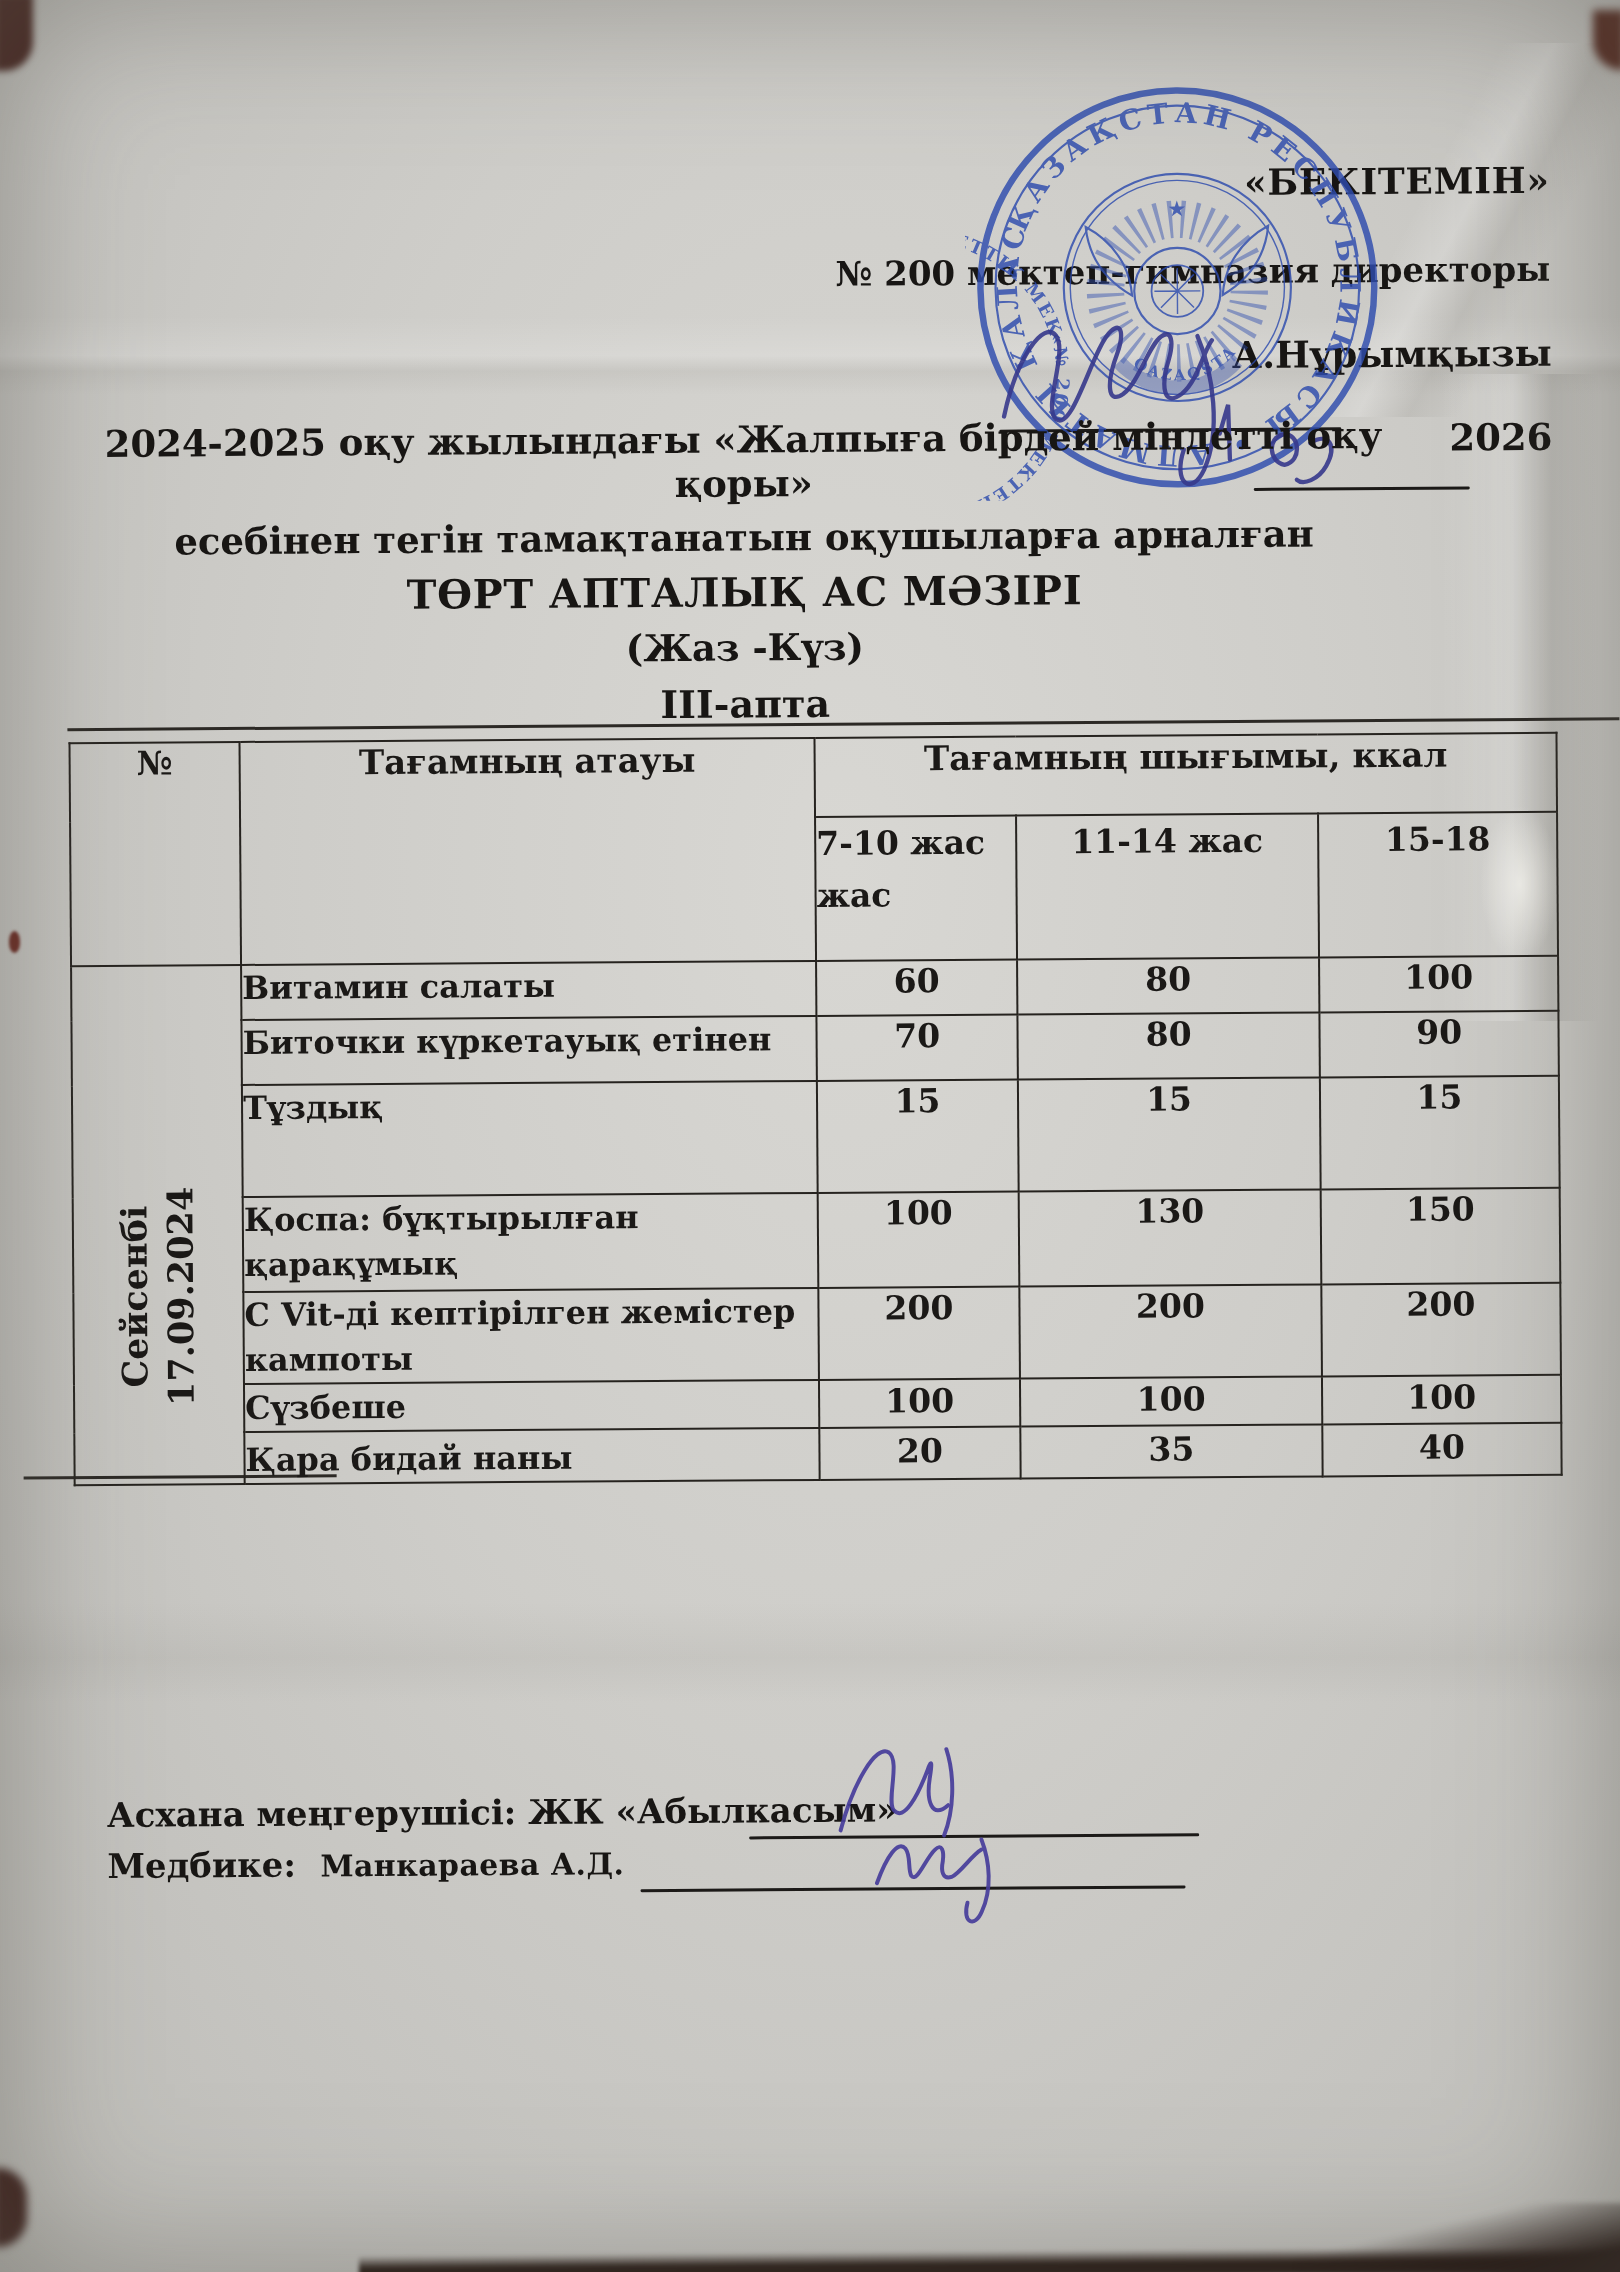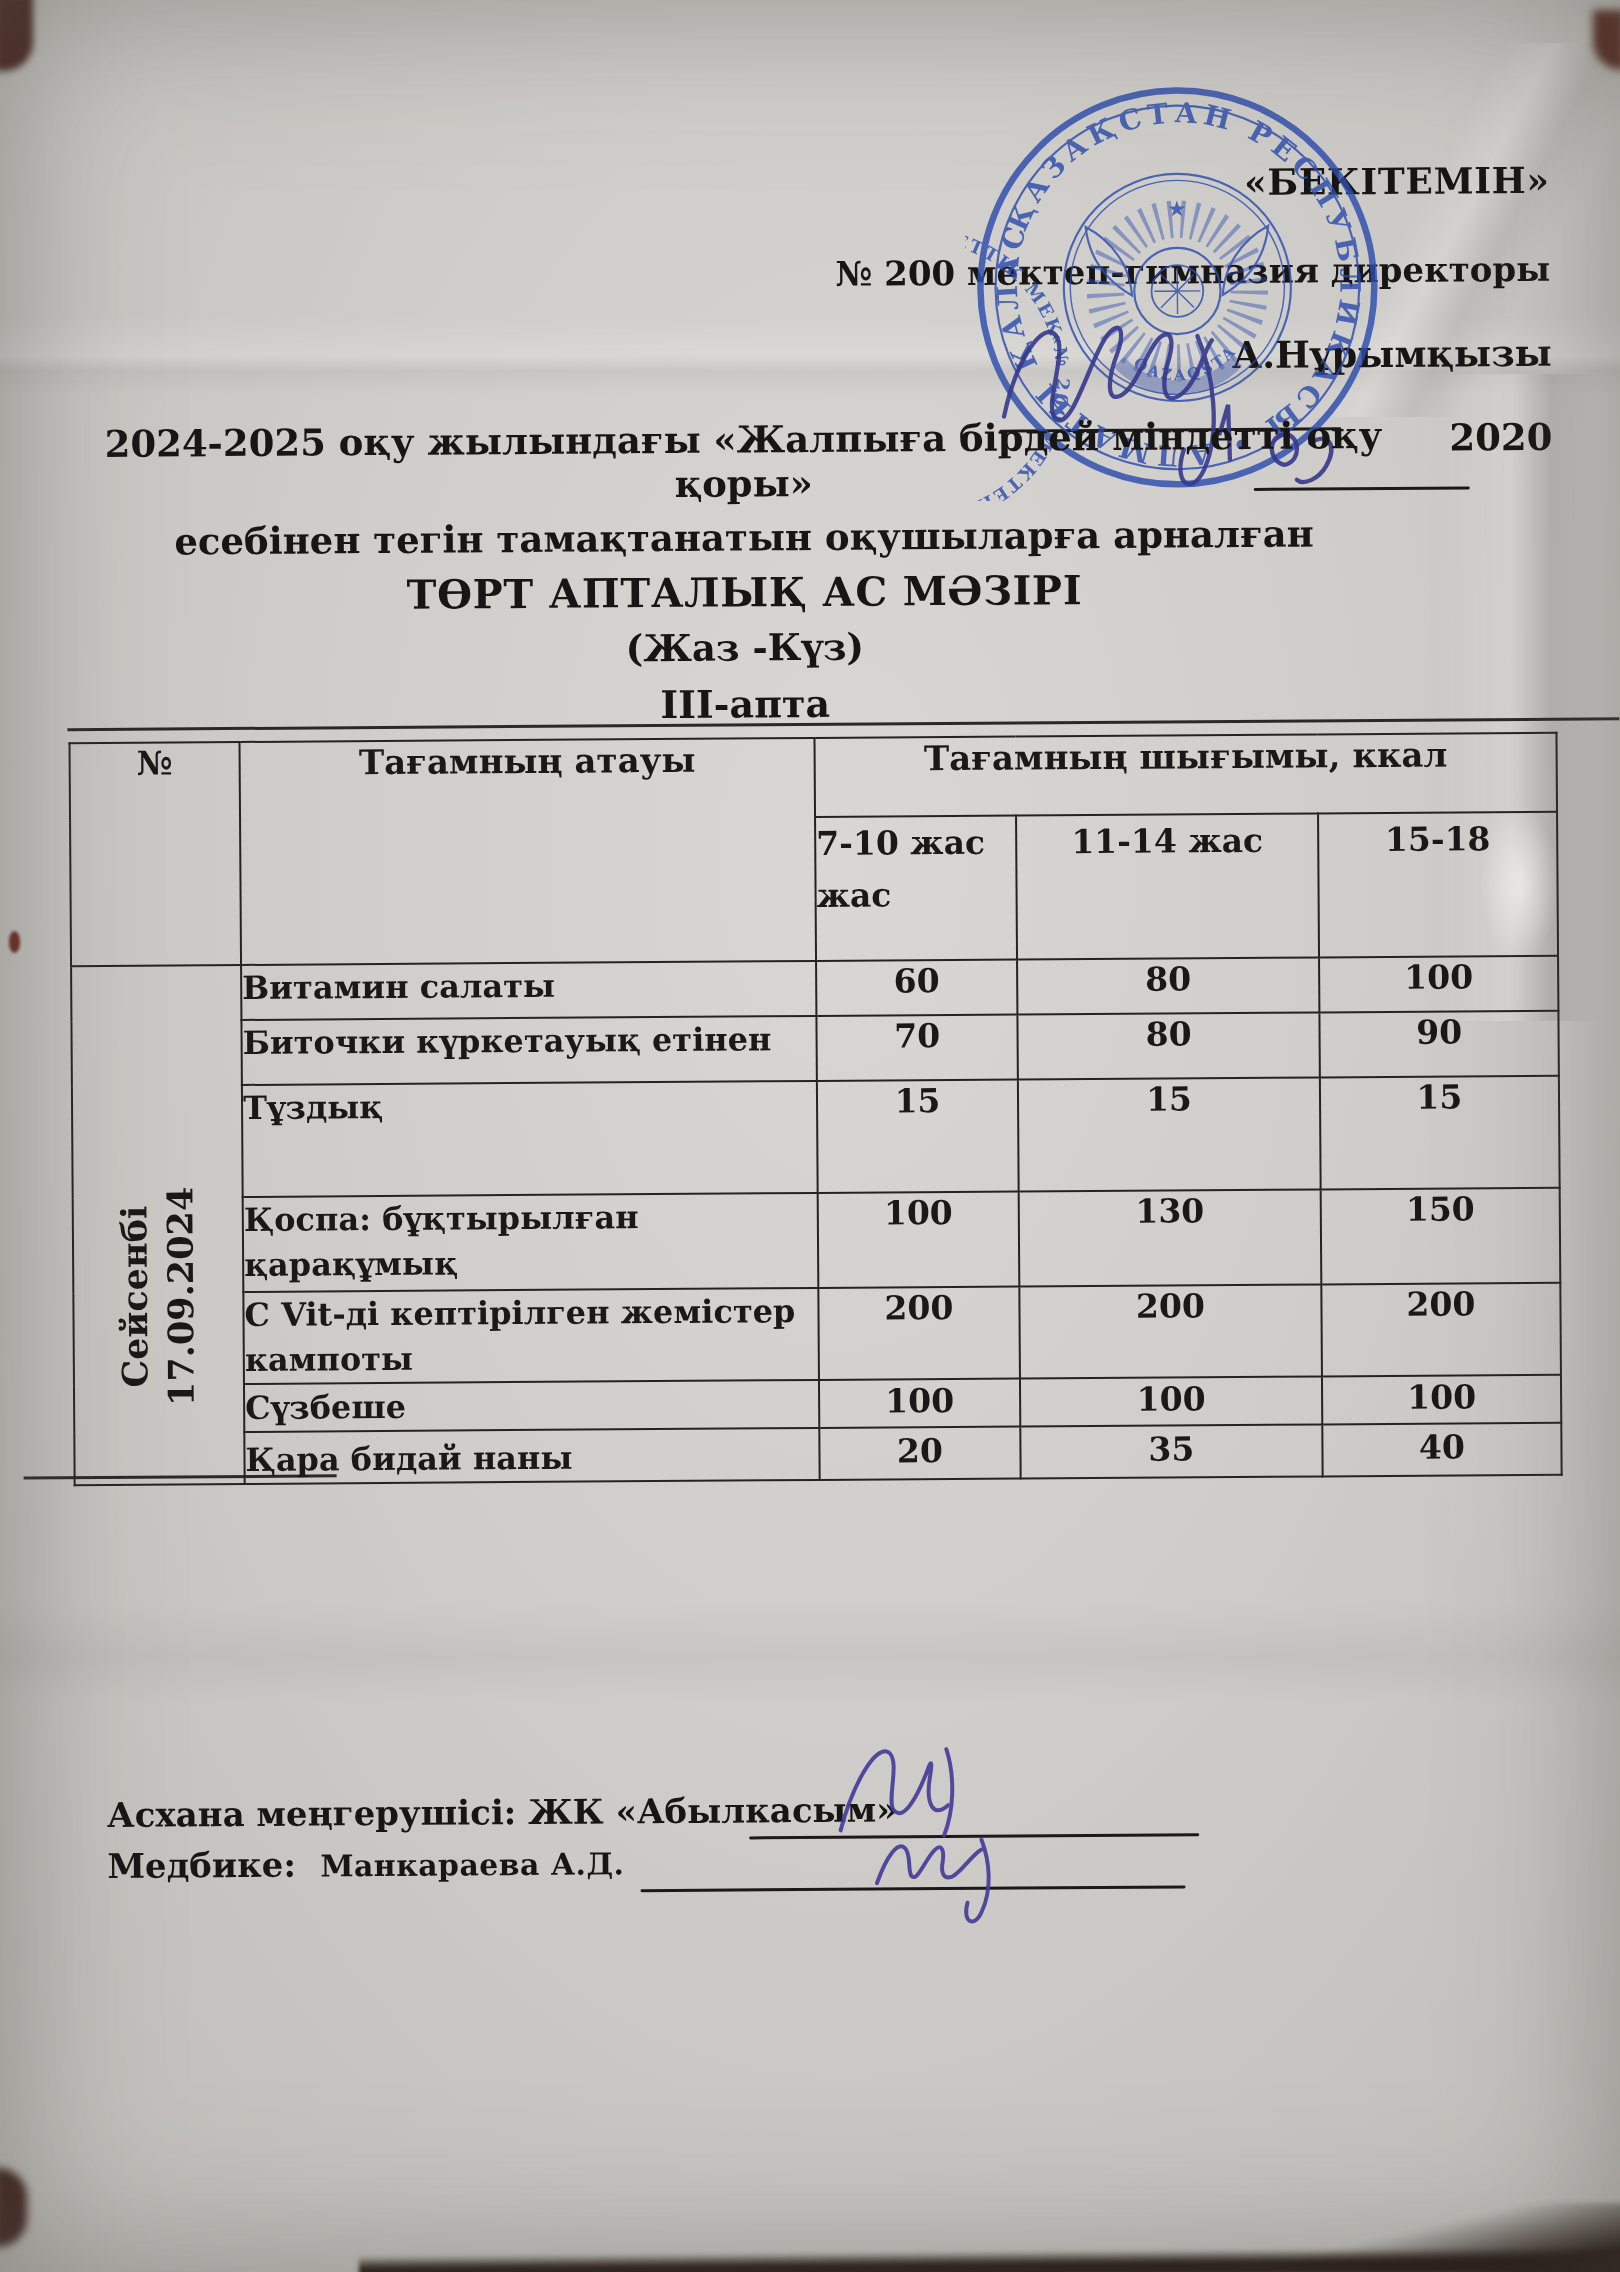--- a/index.html
+++ b/index.html
@@ -95,21 +95,21 @@
 <div class="crease crease-right"></div>
 <div class="crease tear-spot"></div>
 <div class="crease crease-mid"></div>
 
 <div class="doc">
 
   <div class="abs b bekitemin">«БЕКІТЕМІН»</div>
   <div class="abs b director-line">№ 200 мектеп-гимназия директоры</div>
   <div class="abs b director-name">А.Нұрымқызы</div>
   <div class="abs ink-line sig-underline"></div>
-  <div class="abs b year-label">2020</div>
+  <div class="abs b year-label">2026</div>
   <div class="abs ink-line year-underline"></div>
 
   <svg class="abs stamp-wrap" viewBox="0 0 590 590">
     <g fill="none" stroke="#2e4cae">
       <circle cx="295" cy="295" r="274" stroke-width="9"></circle>
       <circle cx="295" cy="295" r="253" stroke-width="3"></circle>
       <circle cx="295" cy="295" r="158" stroke-width="3"></circle>
       <circle cx="295" cy="295" r="149" stroke-width="2"></circle>
 
       <g stroke-width="52" opacity=".55">

